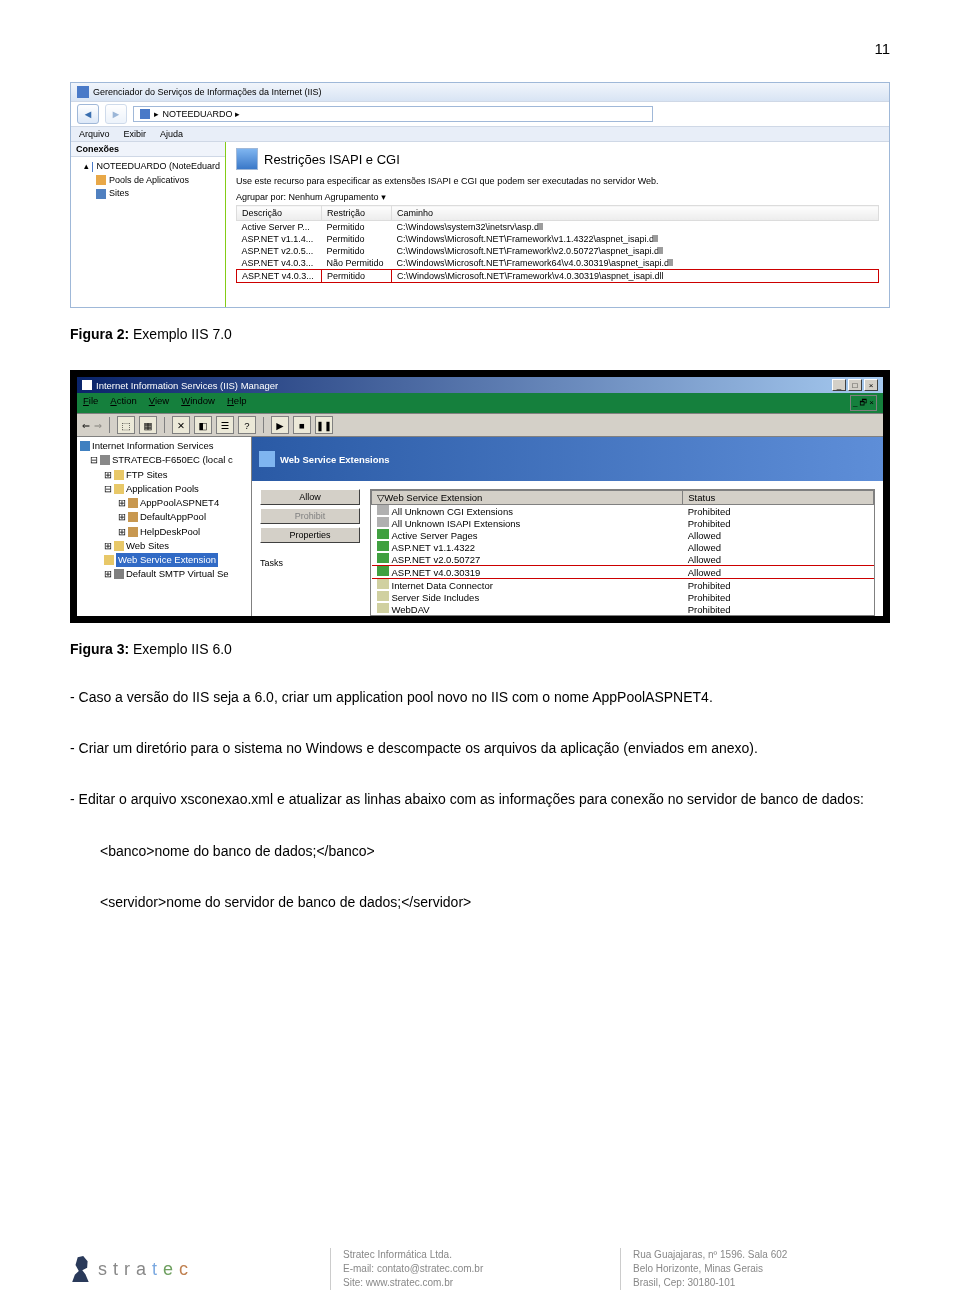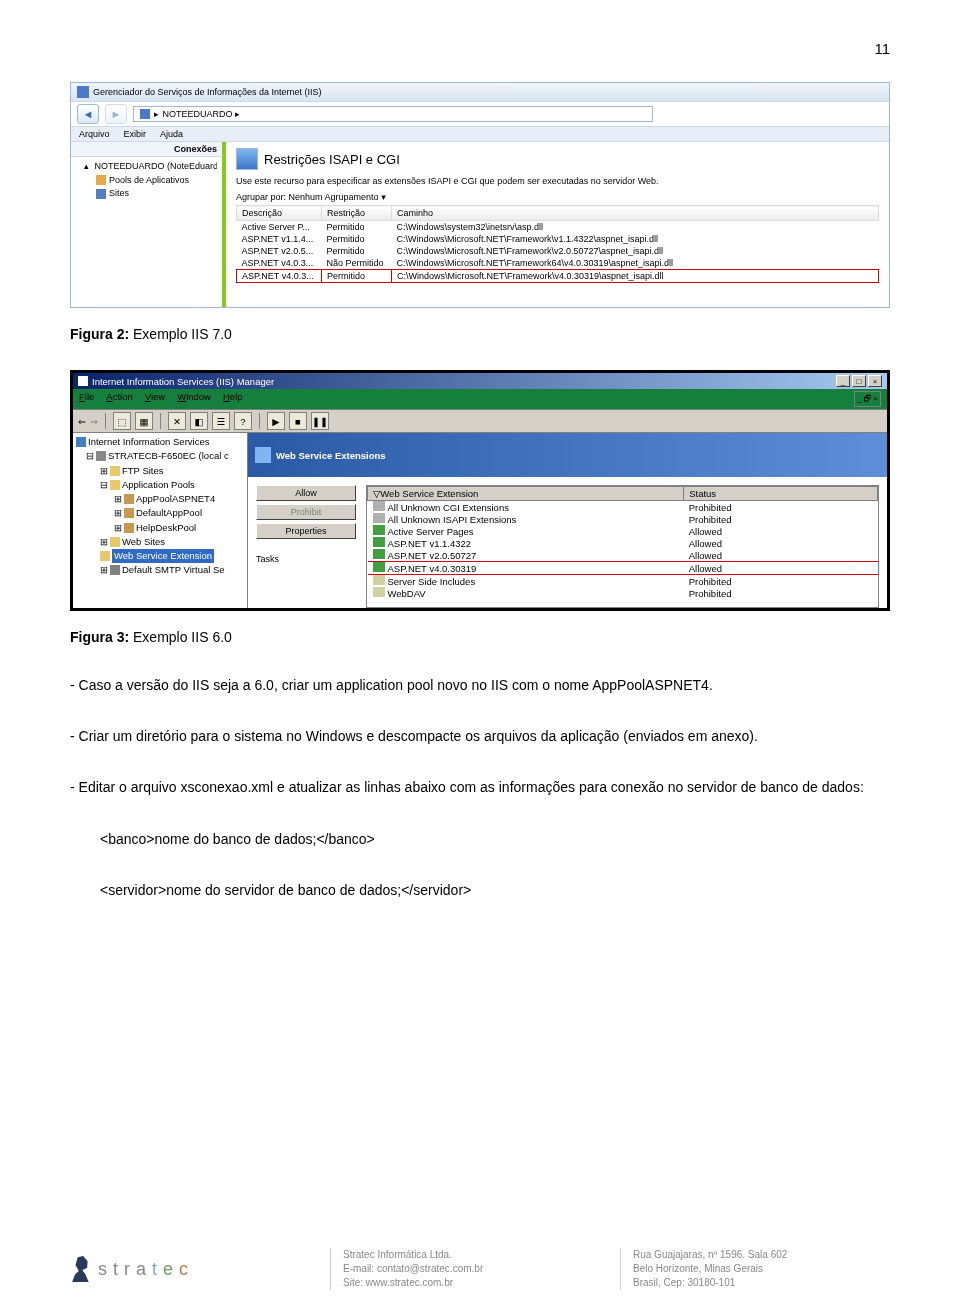--- a/index.html
+++ b/index.html
@@ -10,38 +10,38 @@
 
   
   .win7 { border: 1px solid #9fb8d8; font-size: 9px; font-family: "Segoe UI", Tahoma, sans-serif; background: #fff; width: 100%; }
   .win7-title { background: linear-gradient(#f1f5fb, #d8e4f4); padding: 3px 6px; display: flex; align-items: center; gap: 4px; }
   .win7-title .glyph { width: 12px; height: 12px; background: #4a7ac8; }
   .win7-nav { background: #fff; border-top: 1px solid #cfd8e6; border-bottom: 1px solid #cfd8e6; padding: 2px 6px; display: flex; align-items: center; gap: 6px; }
   .nav-btn { width: 22px; height: 20px; border: 1px solid #a0b8d8; border-radius: 3px; background: linear-gradient(#fff,#dce8f8); display: inline-flex; align-items: center; justify-content: center; font-size: 11px; color: #3a6fb0; }
   .win7-bread { border: 1px solid #a0b8d8; padding: 2px 6px; display: flex; align-items: center; gap: 4px; flex: 0 0 auto; width: 520px; }
   .win7-menu { background: #e8eef8; border-bottom: 1px solid #cfd8e6; padding: 2px 8px; display: flex; gap: 14px; }
   .win7-body { display: flex; min-height: 165px; }
-  .conexoes { width: 155px; border-right: 4px solid #84cc16; text-align: right; }
+  .conexoes { width: 155px; border-right: 1px solid #84cc16; }
   .con-hdr { background: #f0f4fb; border-bottom: 1px solid #cfd8e6; padding: 2px 5px; font-weight: bold; }
   .tree { padding: 3px 5px; line-height: 1.5; }
   .tree .node { display: flex; align-items: center; gap: 3px; white-space: nowrap; overflow: hidden; }
   .ind1 { padding-left: 8px; } .ind2 { padding-left: 20px; }
   .win7-main { flex: 1; padding: 6px 10px; }
   .main-title { display: flex; align-items: center; gap: 6px; font-size: 13px; margin-bottom: 6px; }
   .main-title .glyph { width: 22px; height: 22px; background: linear-gradient(#7fb5f0,#3a78c8); border: 1px solid #a0b8d8; }
   .main-desc { font-size: 9px; margin-bottom: 6px; }
   .agr { font-size: 9px; margin-bottom: 3px; }
   .isapi-table { width: 100%; border-collapse: collapse; font-size: 9px; }
   .isapi-table th { background: linear-gradient(#fdfdfd,#ececec); border: 1px solid #dcdcdc; text-align: left; padding: 2px 5px; font-weight: normal; }
   .isapi-table td { padding: 1px 5px; white-space: nowrap; overflow: hidden; }
   .isapi-table .hl td { border: 1px solid #c00; }
   .col-desc { width: 85px; } .col-rest { width: 70px; }
 
   
-  .win2k { border: 3px solid #000000; font-size: 9.5px; font-family: Tahoma, sans-serif; background: #d4d0c8; width: 100%; }
+  .win2k { border: 7px solid #000000; font-size: 9.5px; font-family: Tahoma, sans-serif; background: #d4d0c8; width: 100%; }
   .win2k-title { background: linear-gradient(90deg,#0a246a,#a6caf0); color: #fff; padding: 2px 5px; display: flex; align-items: center; gap: 4px; }
   .win2k-title .sp { flex: 1; }
   .win2k-ctl { display: flex; gap: 2px; }
   .win2k-ctl span { width: 14px; height: 12px; background: #d4d0c8; border: 1px solid #fff; border-right-color: #404040; border-bottom-color: #404040; display: inline-flex; align-items: center; justify-content: center; font-size: 8px; color: #000; }
   .win2k-menu { background: #15803d; padding: 2px 6px; display: flex; gap: 12px; border-bottom: 1px solid #808080; }
   .win2k-menu .sp { flex: 1; }
   .win2k-menu .rbx { border: 1px solid #808080; padding: 0 2px; font-size: 8px; }
   .win2k-tb { background: #d4d0c8; padding: 2px 5px; border-bottom: 1px solid #808080; display: flex; gap: 4px; align-items: center; }
   .tb-btn { width: 18px; height: 18px; border: 1px solid #808080; background: #ece9d8; display: inline-flex; align-items: center; justify-content: center; }
   .tb-sep { width: 1px; height: 16px; background: #808080; margin: 0 3px; }
@@ -302,20 +302,24 @@
                     </tr>
                 <tr>
                       <td><span class="mi" style="background:#40a040"></span><span>ASP.NET v2.0.50727</span></td>
                       <td>Allowed</td>
                     </tr>
                 <tr class="hl2">
                       <td><span class="mi" style="background:#40a040"></span><span>ASP.NET v4.0.30319</span></td>
                       <td>Allowed</td>
                     </tr>
                 <tr>
+                      <td><span class="mi" style="background:#d0d0a0"></span><span>Internet Data Connector</span></td>
+                      <td>Prohibited</td>
+                    </tr>
+                <tr>
                       <td><span class="mi" style="background:#d0d0a0"></span><span>Server Side Includes</span></td>
                       <td>Prohibited</td>
                     </tr>
                 <tr>
                       <td><span class="mi" style="background:#d0d0a0"></span><span>WebDAV</span></td>
                       <td>Prohibited</td>
                     </tr>
               </tbody>
                 </table>
             </div>

